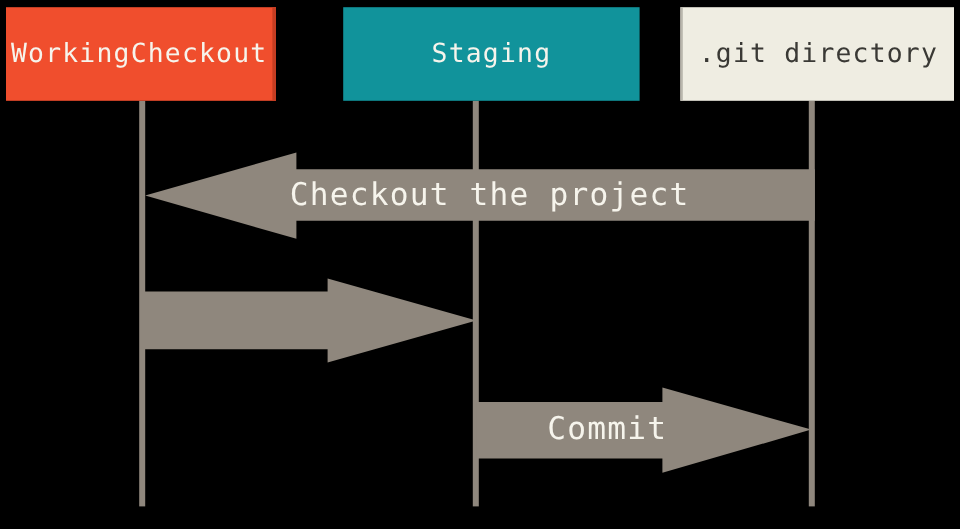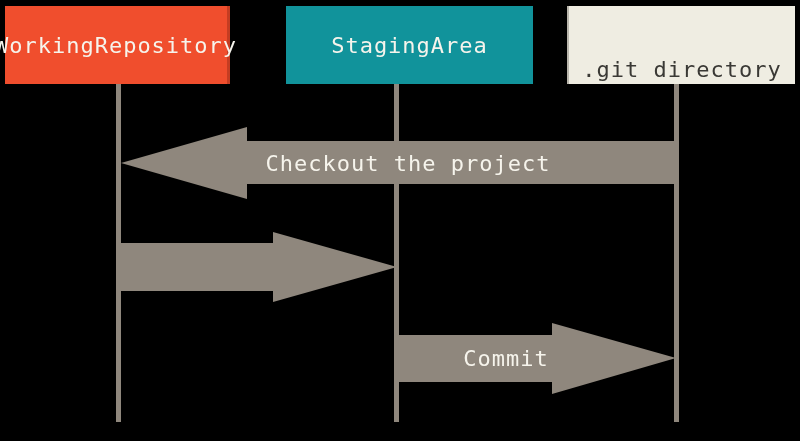--- a/index.html
+++ b/index.html
@@ -39,42 +39,41 @@
     border-right:3px solid var(--red-edge);
   }
   .box-staging{
     left:286px;width:247px;
     background:var(--teal);color:var(--light-text);
   }
   .box-git{
     left:567px;width:228px;
     background:var(--cream);color:var(--dark-text);
     border-left:2px solid var(--cream-edge);
-    align-items:flex-end;
   }
   .vline{
     position:absolute;
     top:84px;height:338px;width:5px;
     background:var(--taupe);
   }
   .vline-working{left:116px;}
   .vline-staging{left:394px;}
   .vline-git{left:674px;}
   .arrow-svg{
     position:absolute;left:0;top:0;
     width:800px;height:441px;
     pointer-events:none;
   }
   .arrow-svg polygon{fill:var(--taupe);}
   .arrow-label{
     position:absolute;
     transform:translate(-50%,-50%);
     white-space:nowrap;
     color:var(--light-text);
-    font-size:22px;letter-spacing:1px;
+    font-size:26px;letter-spacing:1px;
   }
   .label-checkout{left:408px;top:163px;}
   .label-stage{left:215px;top:267px;}
   .label-commit{left:506px;top:358px;}
 </style>
 </head>
 <body>
 
 <div class="stage">
 
@@ -83,25 +82,24 @@
   <div class="vline vline-git"></div>
 
   <svg class="arrow-svg" viewBox="0 0 800 441" aria-hidden="true">
     <polygon points="679,141 247,141 247,127 121,163 247,199 247,184 679,184"></polygon>
     <polygon points="120,243 273,243 273,232 397,267 273,302 273,291 120,291"></polygon>
     <polygon points="397,335 552,335 552,323 676,358 552,394 552,382 397,382"></polygon>
   </svg>
 
   <div class="box box-working">
     <div>Working</div>
-    <div>Repository</div>
+    <div>Checkout</div>
   </div>
   <div class="box box-staging">
     <div>Staging</div>
-    <div>Area</div>
   </div>
   <div class="box box-git">
     <div>.git directory</div>
   </div>
 
   <div class="arrow-label label-checkout">Checkout the project</div>
   <div class="arrow-label label-commit">Commit</div>
 
 </div>
 

